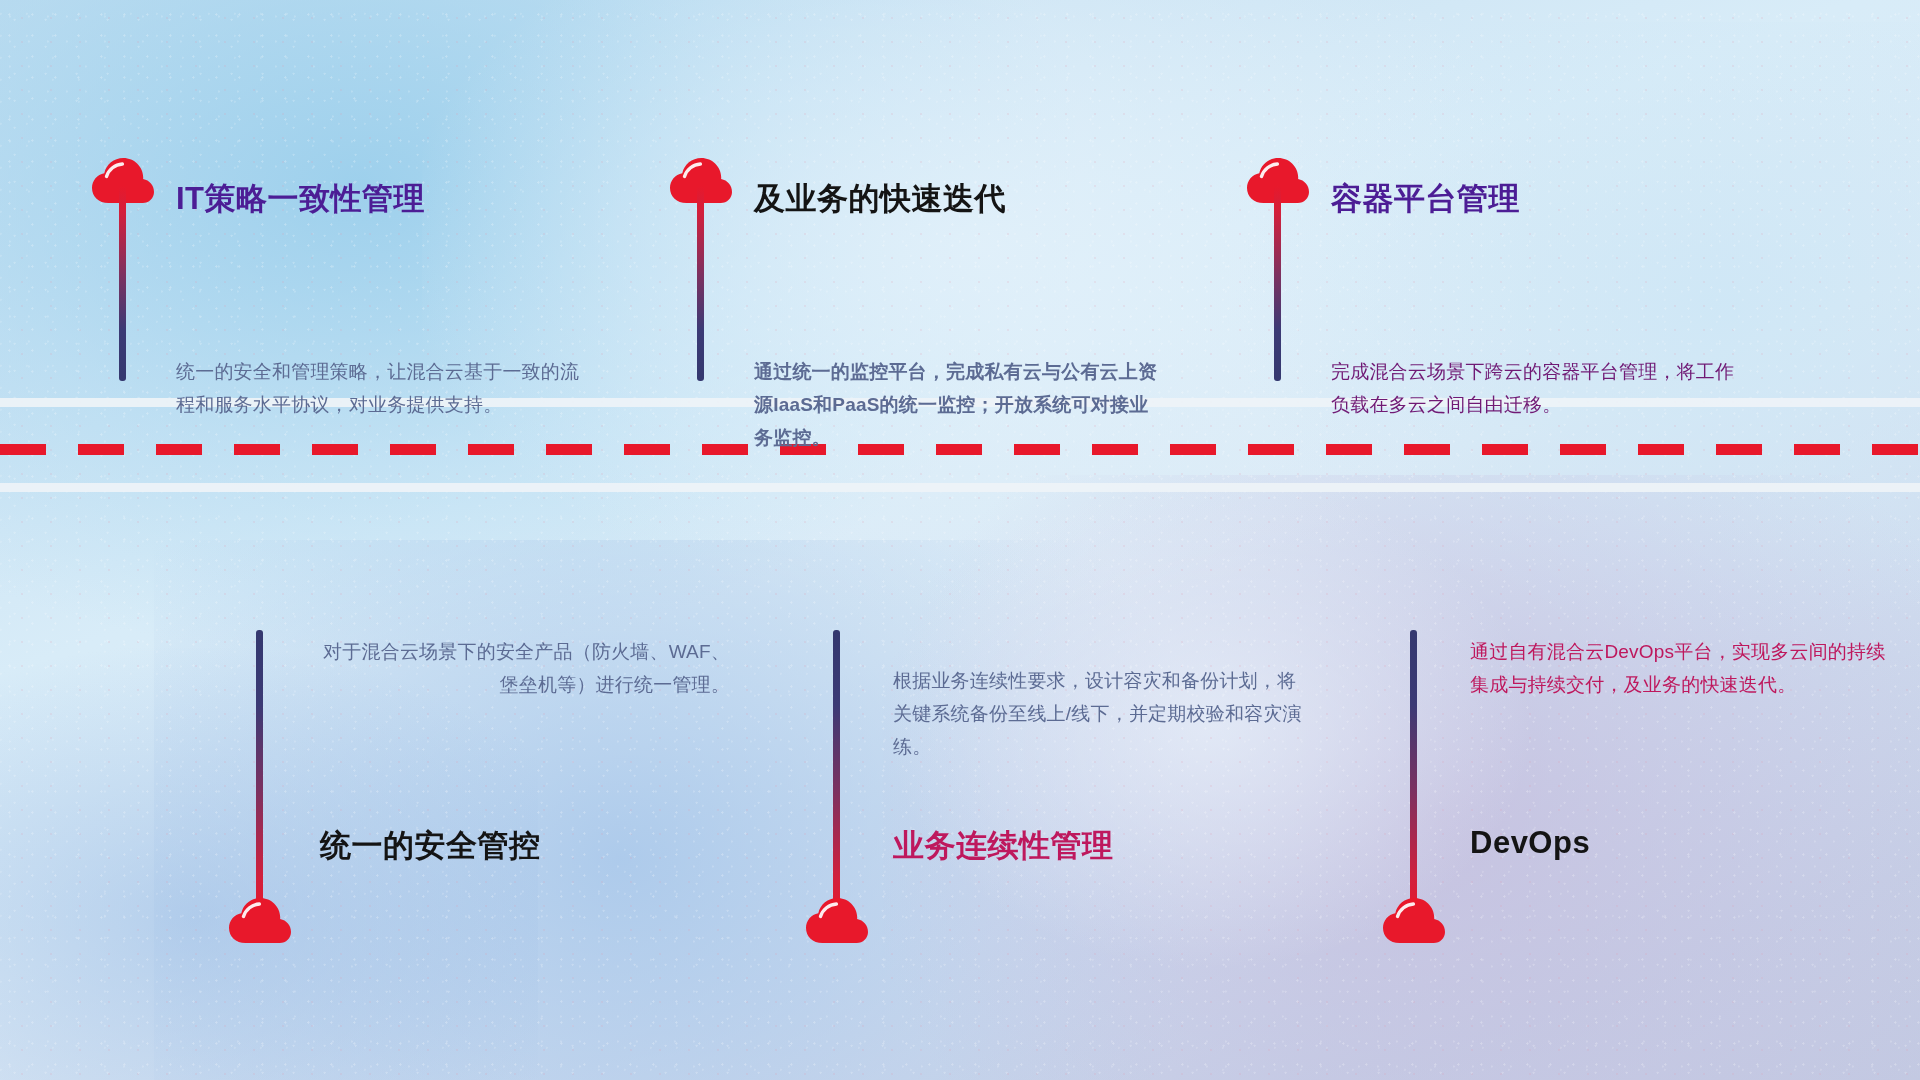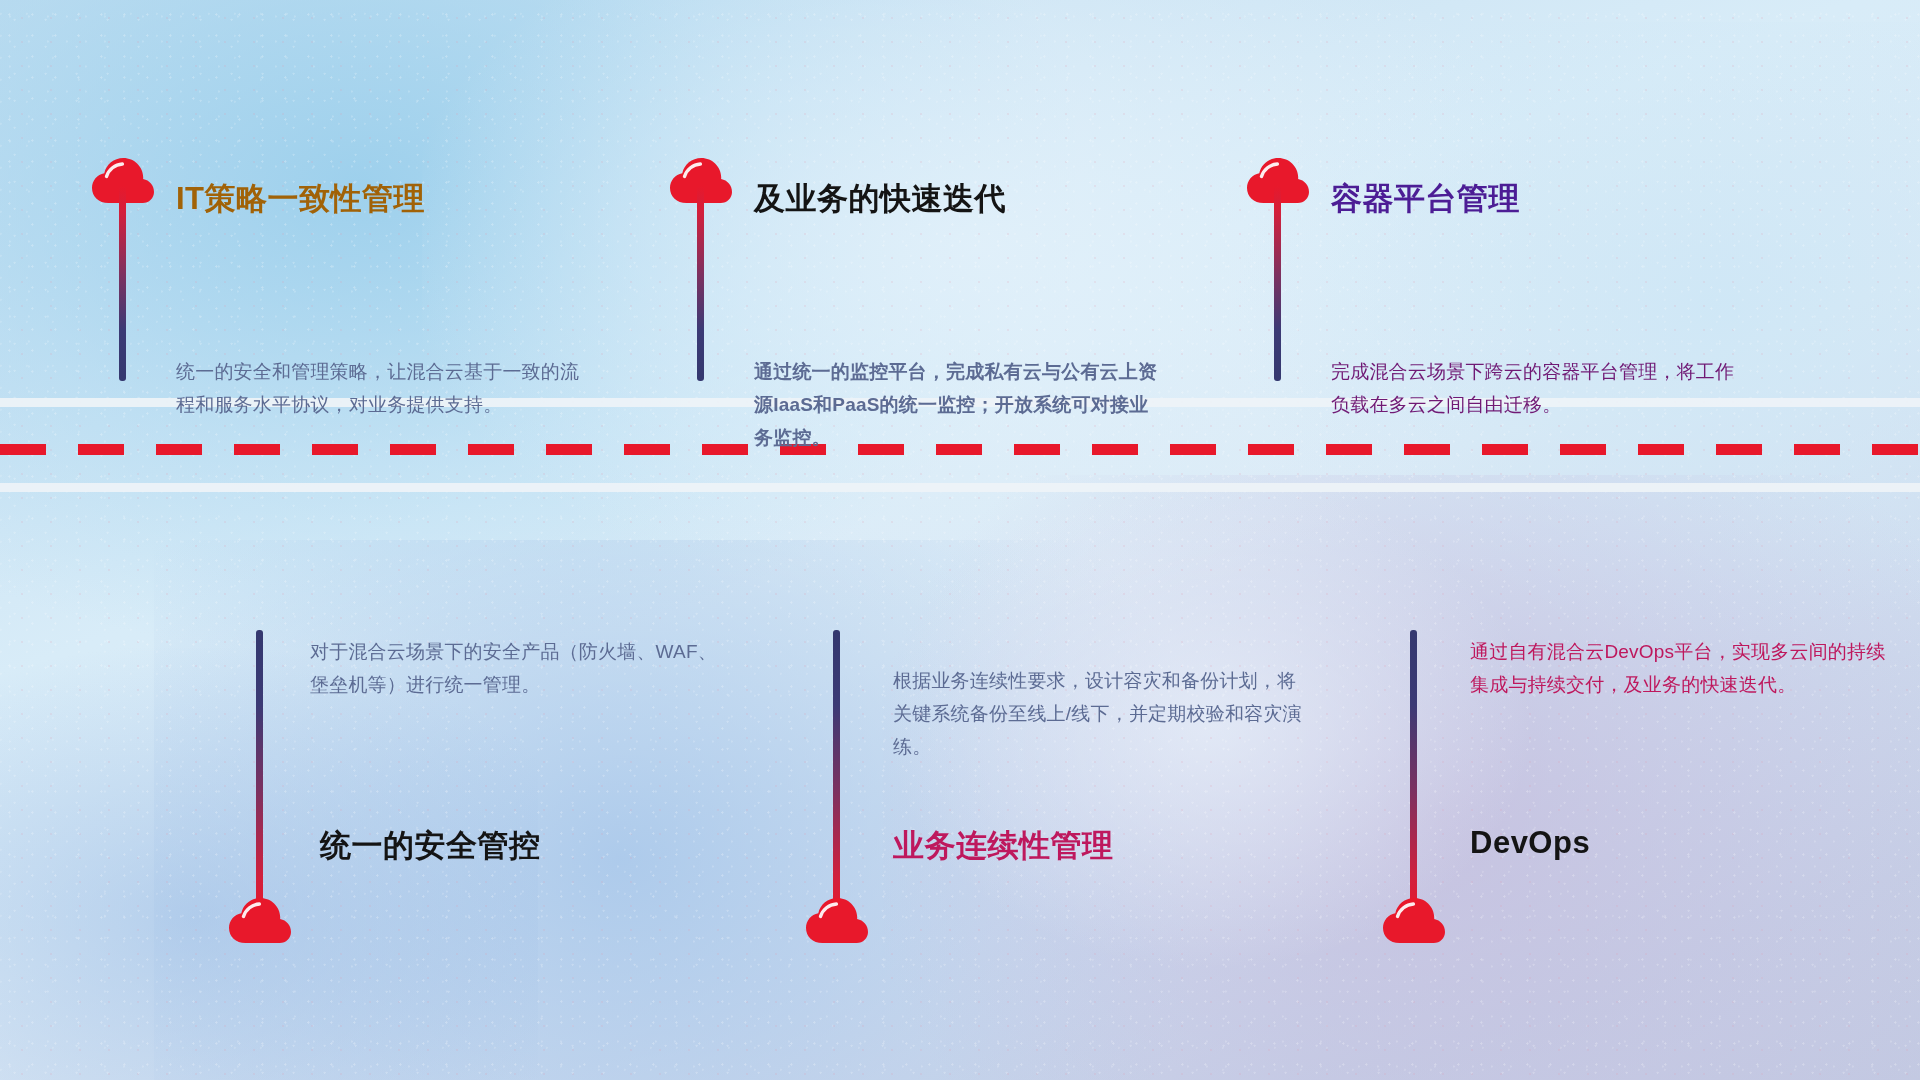--- a/index.html
+++ b/index.html
@@ -110,21 +110,21 @@
 </div>
 
 <div class="col">
   <div class="cloud" style="left:92px; top:158px;">
     <svg viewBox="0 0 62 46" xmlns="http://www.w3.org/2000/svg" aria-hidden="true">
       <path d="M16.5 45 C6.6 45 0 38.3 0 29.9 C0 22.6 5.2 16.7 12.3 15.3 C14.1 6.5 21.9 0 31.3 0 C42.3 0 51.2 8.8 51.2 19.6 C51.2 20.1 51.2 20.6 51.1 21.1 C57.5 22.3 62 27.6 62 34 C62 40.1 57 45 50.7 45 Z" fill="#e8182b"></path>
       <path d="M14.5 18.5 C16.8 11.4 23.0 6.5 30.4 6.0" fill="#e8182b" stroke="#ffffff" stroke-width="3.4" stroke-linecap="round" opacity="0.92"></path>
     </svg>
   </div>
   <div class="stem down" style="left:119px; top:186px; height:195px;"></div>
-  <div class="title" style="left: 176px; top: 178px; color: #a16207;">IT策略一致性管理</div>
+  <div class="title" style="left: 176px; top: 178px; color: #4c1d95;">IT策略一致性管理</div>
   <div class="body" style="left: 176px; top: 355px; width: 408px; color: rgb(92, 107, 147);">统一的安全和管理策略，让混合云基于一致的流程和服务水平协议，对业务提供支持。</div>
 </div>
 
 <div class="col">
   <div class="cloud" style="left:670px; top:158px;">
     <svg viewBox="0 0 62 46" xmlns="http://www.w3.org/2000/svg" aria-hidden="true">
       <path d="M16.5 45 C6.6 45 0 38.3 0 29.9 C0 22.6 5.2 16.7 12.3 15.3 C14.1 6.5 21.9 0 31.3 0 C42.3 0 51.2 8.8 51.2 19.6 C51.2 20.1 51.2 20.6 51.1 21.1 C57.5 22.3 62 27.6 62 34 C62 40.1 57 45 50.7 45 Z" fill="#e8182b"></path>
       <path d="M14.5 18.5 C16.8 11.4 23.0 6.5 30.4 6.0" fill="#e8182b" stroke="#ffffff" stroke-width="3.4" stroke-linecap="round" opacity="0.92"></path>
     </svg>
   </div>
@@ -139,21 +139,21 @@
       <path d="M16.5 45 C6.6 45 0 38.3 0 29.9 C0 22.6 5.2 16.7 12.3 15.3 C14.1 6.5 21.9 0 31.3 0 C42.3 0 51.2 8.8 51.2 19.6 C51.2 20.1 51.2 20.6 51.1 21.1 C57.5 22.3 62 27.6 62 34 C62 40.1 57 45 50.7 45 Z" fill="#e8182b"></path>
       <path d="M14.5 18.5 C16.8 11.4 23.0 6.5 30.4 6.0" fill="#e8182b" stroke="#ffffff" stroke-width="3.4" stroke-linecap="round" opacity="0.92"></path>
     </svg>
   </div>
   <div class="stem down" style="left:1274px; top:186px; height:195px;"></div>
   <div class="title" style="left: 1331px; top: 178px; color: #4c1d95;">容器平台管理</div>
   <div class="body" style="left: 1331px; top: 355px; width: 410px; color: #701a75;">完成混合云场景下跨云的容器平台管理，将工作负载在多云之间自由迁移。</div>
 </div>
 
 <div class="col">
-  <div class="body" style="left: 310px; top: 635px; width: 420px; text-align: left; color: rgb(92, 107, 147);">对于混合云场景下的安全产品（防火墙、WAF、堡垒机等）进行统一管理。</div>
+  <div class="body" style="left: 310px; top: 635px; width: 420px; text-align: right; color: rgb(92, 107, 147);">对于混合云场景下的安全产品（防火墙、WAF、堡垒机等）进行统一管理。</div>
   <div class="title" style="left: 320px; top: 825px; color: rgb(20, 20, 20);">统一的安全管控</div>
   <div class="stem up" style="left:256px; top:630px; height:288px;"></div>
   <div class="cloud" style="left:229px; top:898px;">
     <svg viewBox="0 0 62 46" xmlns="http://www.w3.org/2000/svg" aria-hidden="true">
       <path d="M16.5 45 C6.6 45 0 38.3 0 29.9 C0 22.6 5.2 16.7 12.3 15.3 C14.1 6.5 21.9 0 31.3 0 C42.3 0 51.2 8.8 51.2 19.6 C51.2 20.1 51.2 20.6 51.1 21.1 C57.5 22.3 62 27.6 62 34 C62 40.1 57 45 50.7 45 Z" fill="#e8182b"></path>
       <path d="M14.5 18.5 C16.8 11.4 23.0 6.5 30.4 6.0" fill="#e8182b" stroke="#ffffff" stroke-width="3.4" stroke-linecap="round" opacity="0.92"></path>
     </svg>
   </div>
 </div>
 

